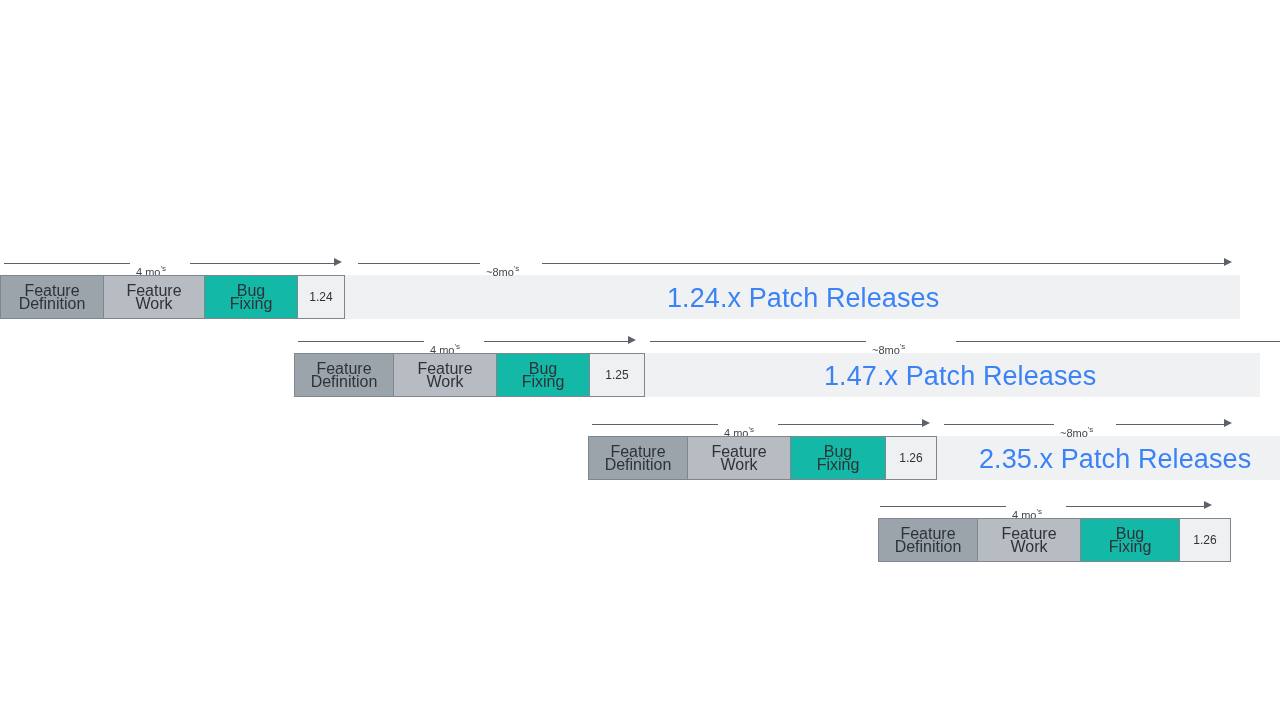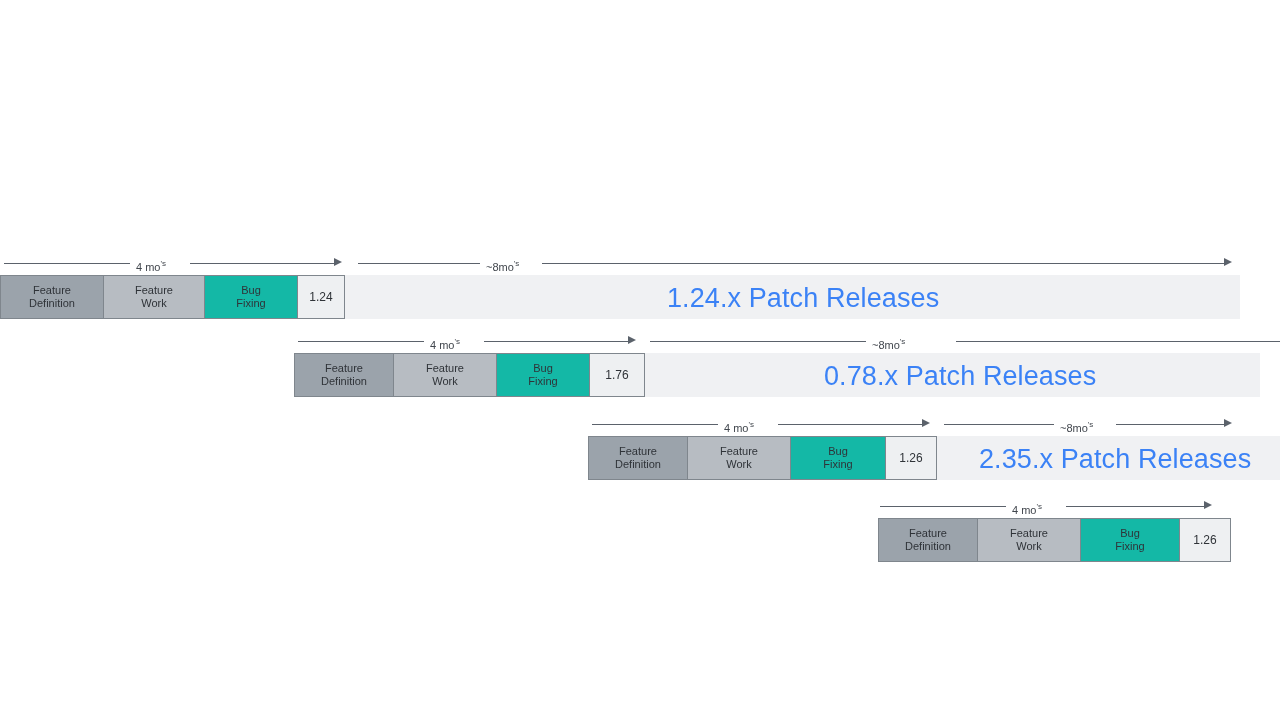--- a/index.html
+++ b/index.html
@@ -57,21 +57,21 @@
     box-sizing: border-box;
     height: 44px;
   }
   .phase-box {
     box-sizing: border-box;
     border: 1px solid #7f868d;
     display: flex;
     align-items: center;
     justify-content: center;
     text-align: center;
-    font-size: 11px;
+    font-size: 16px;
     line-height: 13px;
     color: #2f3338;
     white-space: pre-line;
     margin-left: -1px;
   }
   .phase-box:first-child { margin-left: 0; }
 
   .phase-def      { background: #9ba3ab; }
   .phase-work     { background: #b7bcc2; }
   .phase-bug      { background: #14b8a6; }
@@ -92,25 +92,25 @@
     position: absolute;
     top: 3px;
     width: 0;
     height: 0;
     border-top: 4px solid transparent;
     border-bottom: 4px solid transparent;
     border-left: 8px solid #5b626b;
   }
   .measure-label {
     position: absolute;
-    top: 0;
+    top: 8px;
     font-size: 11px;
     color: #41464d;
     white-space: nowrap;
-    line-height: 17px;
+    line-height: 12px;
   }
   .measure-label .sup {
     font-size: 8px;
     vertical-align: super;
   }
 </style>
 </head>
 <body>
 
 <div id="diagram">
@@ -141,21 +141,21 @@
 Work</div>
       <div class="phase-box phase-bug" style="width:94px;">Bug
 Fixing</div>
       <div class="phase-box phase-version" style="width:48px;">1.24</div>
     </div>
   </div>
 
   <div class="release-row">
 
     <div class="patch-band" style="left:294px; top:353px; width:966px; height:44px;"></div>
-    <div class="patch-band-label" style="left:824px; top:363px;">0.78.x Patch Releases</div>
+    <div class="patch-band-label" style="left:824px; top:363px;">1.47.x Patch Releases</div>
 
     <div class="measure" style="left:298px; top:333px; width:340px;">
       <div class="measure-line" style="left:0px; width:126px;"></div>
       <div class="measure-label" style="left:132px;"><span>4 mo</span><span class="sup">'s</span></div>
       <div class="measure-line" style="left:186px; width:146px;"></div>
       <div class="measure-head" style="left:330px;"></div>
     </div>
 
     <div class="measure" style="left:650px; top:333px; width:586px;">
       <div class="measure-line" style="left:0px; width:216px;"></div>
@@ -164,21 +164,21 @@
 
     </div>
 
     <div class="phase-strip" style="left:294px; top:353px;">
       <div class="phase-box phase-def" style="width:100px;">Feature
 Definition</div>
       <div class="phase-box phase-work" style="width:104px;">Feature
 Work</div>
       <div class="phase-box phase-bug" style="width:94px;">Bug
 Fixing</div>
-      <div class="phase-box phase-version" style="width:56px;">1.76</div>
+      <div class="phase-box phase-version" style="width:56px;">1.25</div>
     </div>
   </div>
 
   <div class="release-row">
 
     <div class="patch-band" style="left:588px; top:436px; width:692px; height:44px;"></div>
     <div class="patch-band-label" style="left:979px; top:446px;">2.35.x Patch Releases</div>
 
     <div class="measure" style="left:592px; top:416px; width:340px;">
       <div class="measure-line" style="left:0px; width:126px;"></div>

